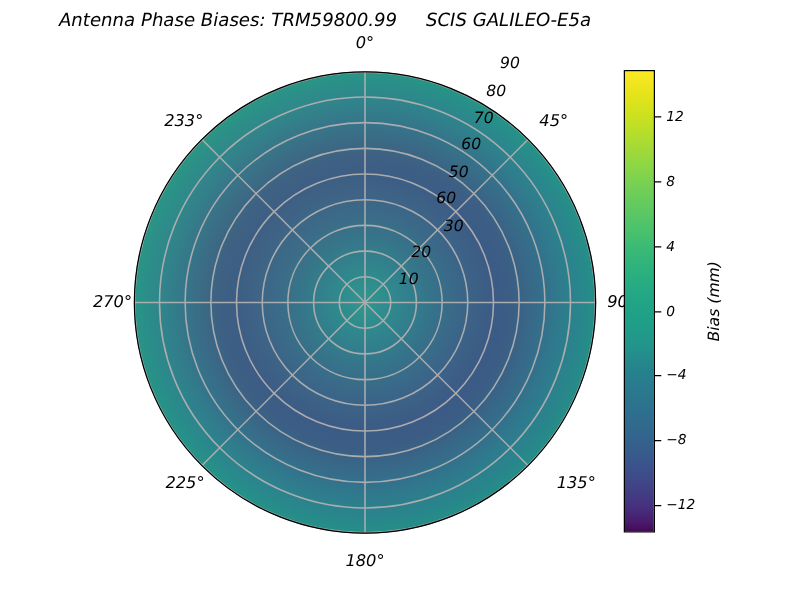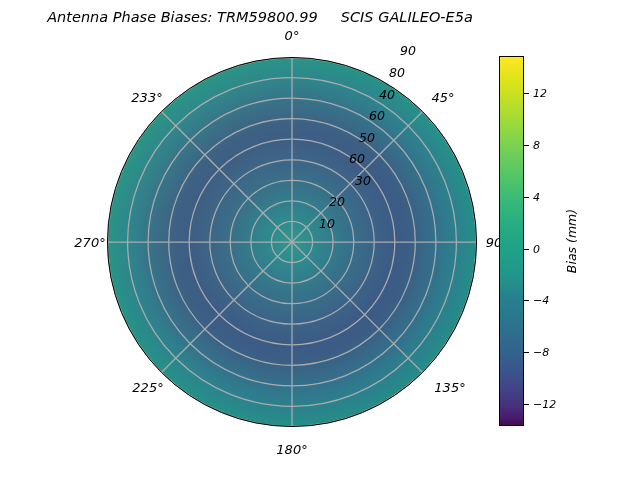--- a/index.html
+++ b/index.html
@@ -203,28 +203,28 @@
     </div>
 
     <div id="polar-outline"></div>
 
     <div class="r-label" style="left:220px; top:166px;">10</div>
     <div class="r-label" style="left:230px; top:144px;">20</div>
     <div class="r-label" style="left:240px; top:123px;margin-left:16px;">30</div>
     <div class="r-label" style="left:250px; top:101px;">60</div>
     <div class="r-label" style="left:260px; top:80px;">50</div>
     <div class="r-label" style="left:270px; top:58px;">60</div>
-    <div class="r-label" style="left:280px; top:37px;">40</div>
+    <div class="r-label" style="left:280px; top:37px;">70</div>
     <div class="r-label" style="left:290px; top:15px;">80</div>
     <div class="r-label" style="left:301px; top:-7px;">90</div>
 
     <div class="theta-label" style="left:185px;  top:-22px;">0°</div>
     <div class="theta-label" style="left:336px;  top:40px;">45°</div>
     <div class="theta-label" style="left:387px;  top:185px;">90</div>
-    <div class="theta-label" style="left:343px;  top:330px;">135°</div>
+    <div class="theta-label" style="left:354px;  top:330px;">135°</div>
     <div class="theta-label" style="left:185px;  top:392px;">180°</div>
     <div class="theta-label" style="left:41px;   top:330px;">225°</div>
     <div class="theta-label" style="left:-17px;  top:185px;">270°</div>
     <div class="theta-label" style="left:40px;   top:40px;">233°</div>
 
   </div>
 
   <div id="colorbar-group">
     <div id="colorbar-bar" style="background: linear-gradient(to bottom,
            #fde725 0%,

